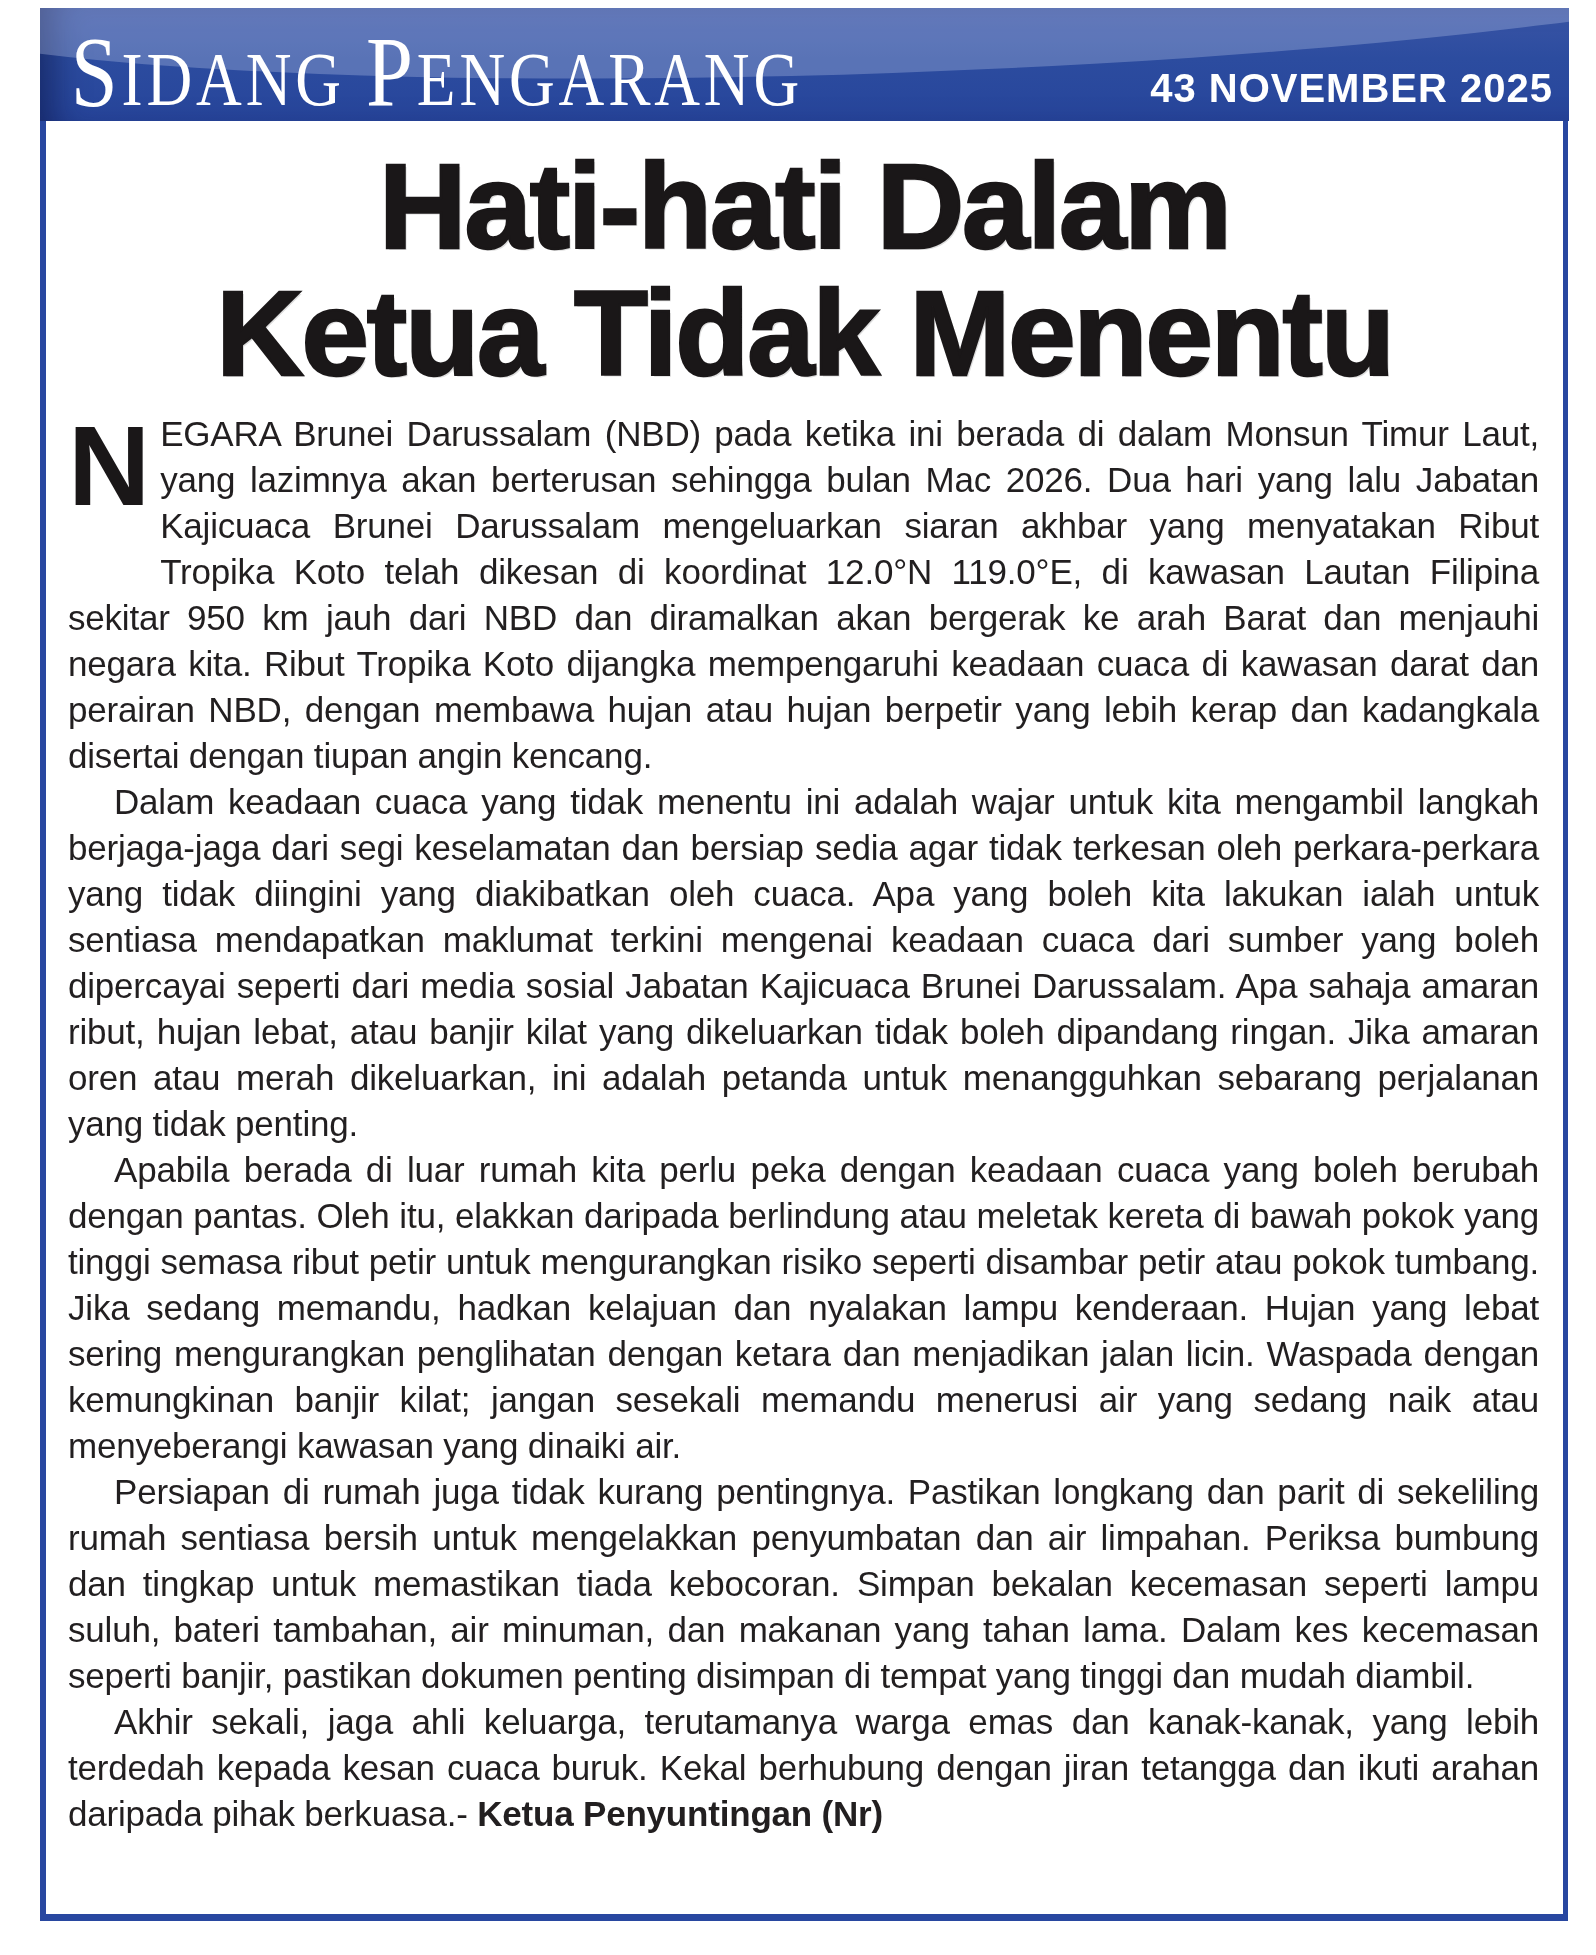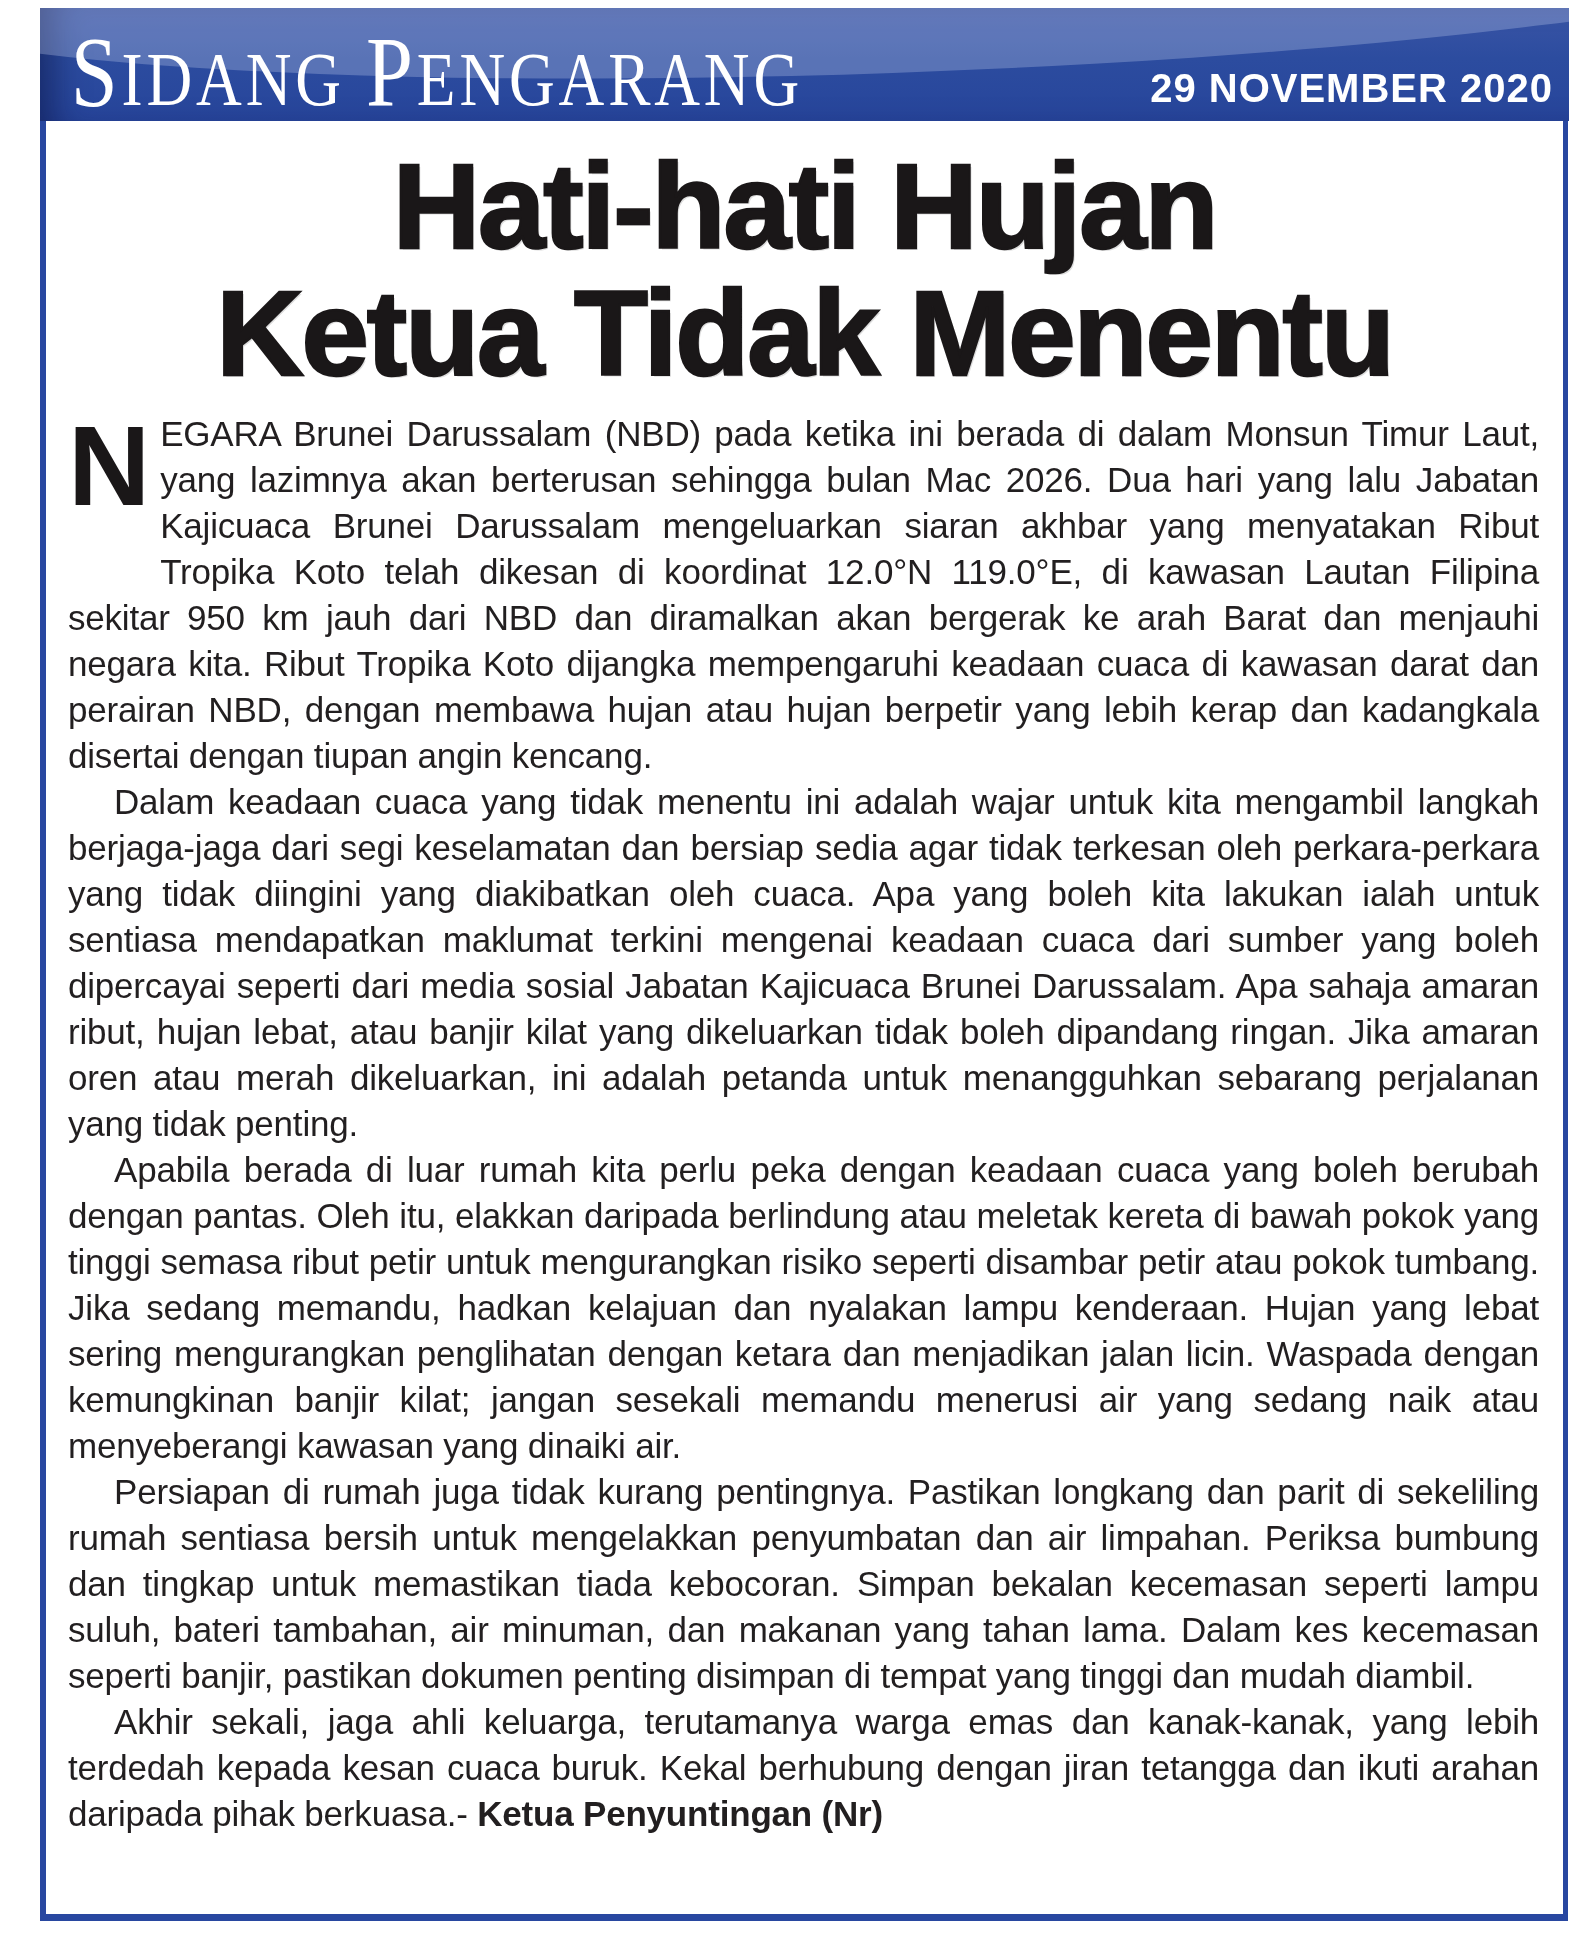--- a/index.html
+++ b/index.html
@@ -102,25 +102,25 @@
 </head>
 <body>
 
 <div class="page">
   <div class="frame">
 
     <div class="banner">
       <div class="masthead-title">
         <span class="big">S</span><span class="rest">IDANG</span><span class="wordgap"></span><span class="big">P</span><span class="rest">ENGARANG</span>
       </div>
-      <div class="masthead-date">29 NOVEMBER 2020</div>
+      <div class="masthead-date">43 NOVEMBER 2025</div>
     </div>
 
     <div class="headline">
-      <div>Hati-hati Hujan</div>
+      <div>Hati-hati Dalam</div>
       <div>Ketua Tidak Menentu</div>
     </div>
 
     <div class="article">
       <p>
         <span class="dropcap">N</span><span class="leadword">EGARA</span><span> Brunei Darussalam (NBD) pada ketika ini berada di dalam Monsun Timur Laut, yang lazimnya akan berterusan sehingga bulan Mac 2026. Dua hari yang lalu Jabatan Kajicuaca Brunei Darussalam mengeluarkan siaran akhbar yang menyatakan Ribut Tropika Koto telah dikesan di koordinat 12.0°N 119.0°E, di kawasan Lautan Filipina sekitar 950 km jauh dari NBD dan diramalkan akan bergerak ke arah Barat dan menjauhi negara kita. Ribut Tropika Koto dijangka mempengaruhi keadaan cuaca di kawasan darat dan perairan NBD, dengan membawa hujan atau hujan berpetir yang lebih kerap dan kadangkala disertai dengan tiupan angin kencang.</span>
       </p>
       <p class="indent">Dalam keadaan cuaca yang tidak menentu ini adalah wajar untuk kita mengambil langkah berjaga-jaga dari segi keselamatan dan bersiap sedia agar tidak terkesan oleh perkara-perkara yang tidak diingini yang diakibatkan oleh cuaca. Apa yang boleh kita lakukan ialah untuk sentiasa mendapatkan maklumat terkini mengenai keadaan cuaca dari sumber yang boleh dipercayai seperti dari media sosial Jabatan Kajicuaca Brunei Darussalam. Apa sahaja amaran ribut, hujan lebat, atau banjir kilat yang dikeluarkan tidak boleh dipandang ringan. Jika amaran oren atau merah dikeluarkan, ini adalah petanda untuk menangguhkan sebarang perjalanan yang tidak penting.</p>
       <p class="indent">Apabila berada di luar rumah kita perlu peka dengan keadaan cuaca yang boleh berubah dengan pantas. Oleh itu, elakkan daripada berlindung atau meletak kereta di bawah pokok yang tinggi semasa ribut petir untuk mengurangkan risiko seperti disambar petir atau pokok tumbang. Jika sedang memandu, hadkan kelajuan dan nyalakan lampu kenderaan. Hujan yang lebat sering mengurangkan penglihatan dengan ketara dan menjadikan jalan licin. Waspada dengan kemungkinan banjir kilat; jangan sesekali memandu menerusi air yang sedang naik atau menyeberangi kawasan yang dinaiki air.</p>
       <p class="indent">Persiapan di rumah juga tidak kurang pentingnya. Pastikan longkang dan parit di sekeliling rumah sentiasa bersih untuk mengelakkan penyumbatan dan air limpahan. Periksa bumbung dan tingkap untuk memastikan tiada kebocoran. Simpan bekalan kecemasan seperti lampu suluh, bateri tambahan, air minuman, dan makanan yang tahan lama. Dalam kes kecemasan seperti banjir, pastikan dokumen penting disimpan di tempat yang tinggi dan mudah diambil.</p>

